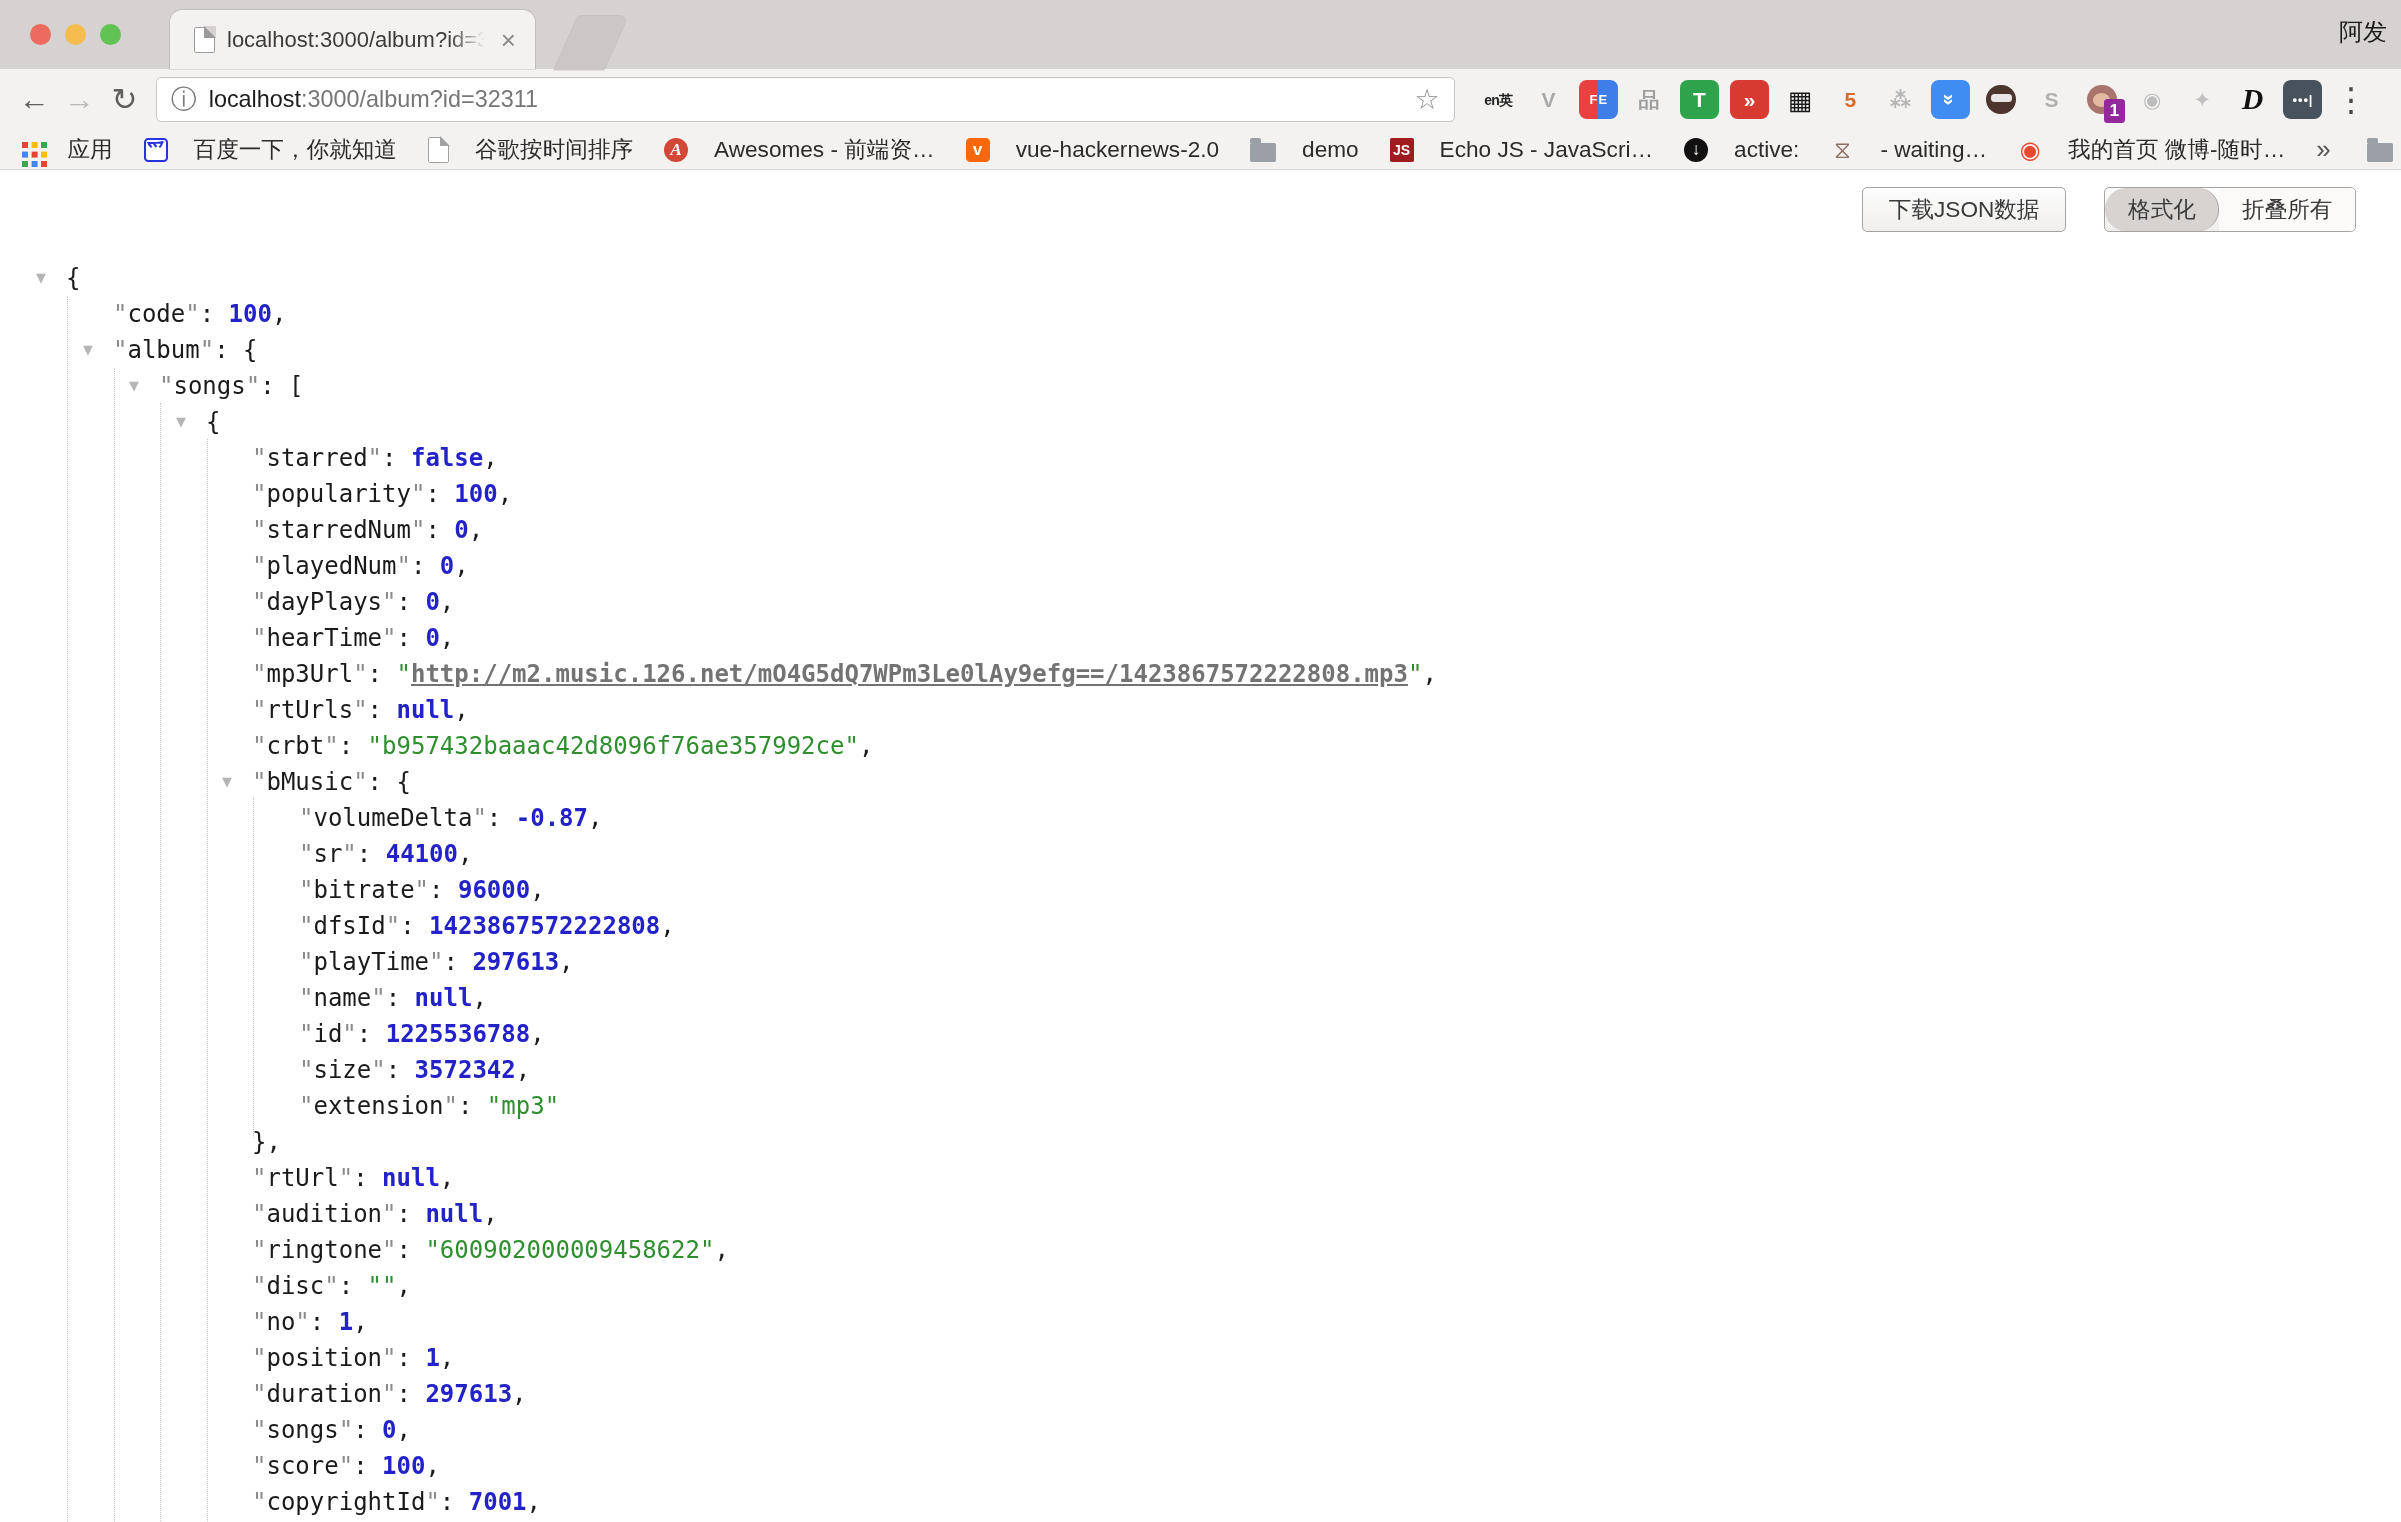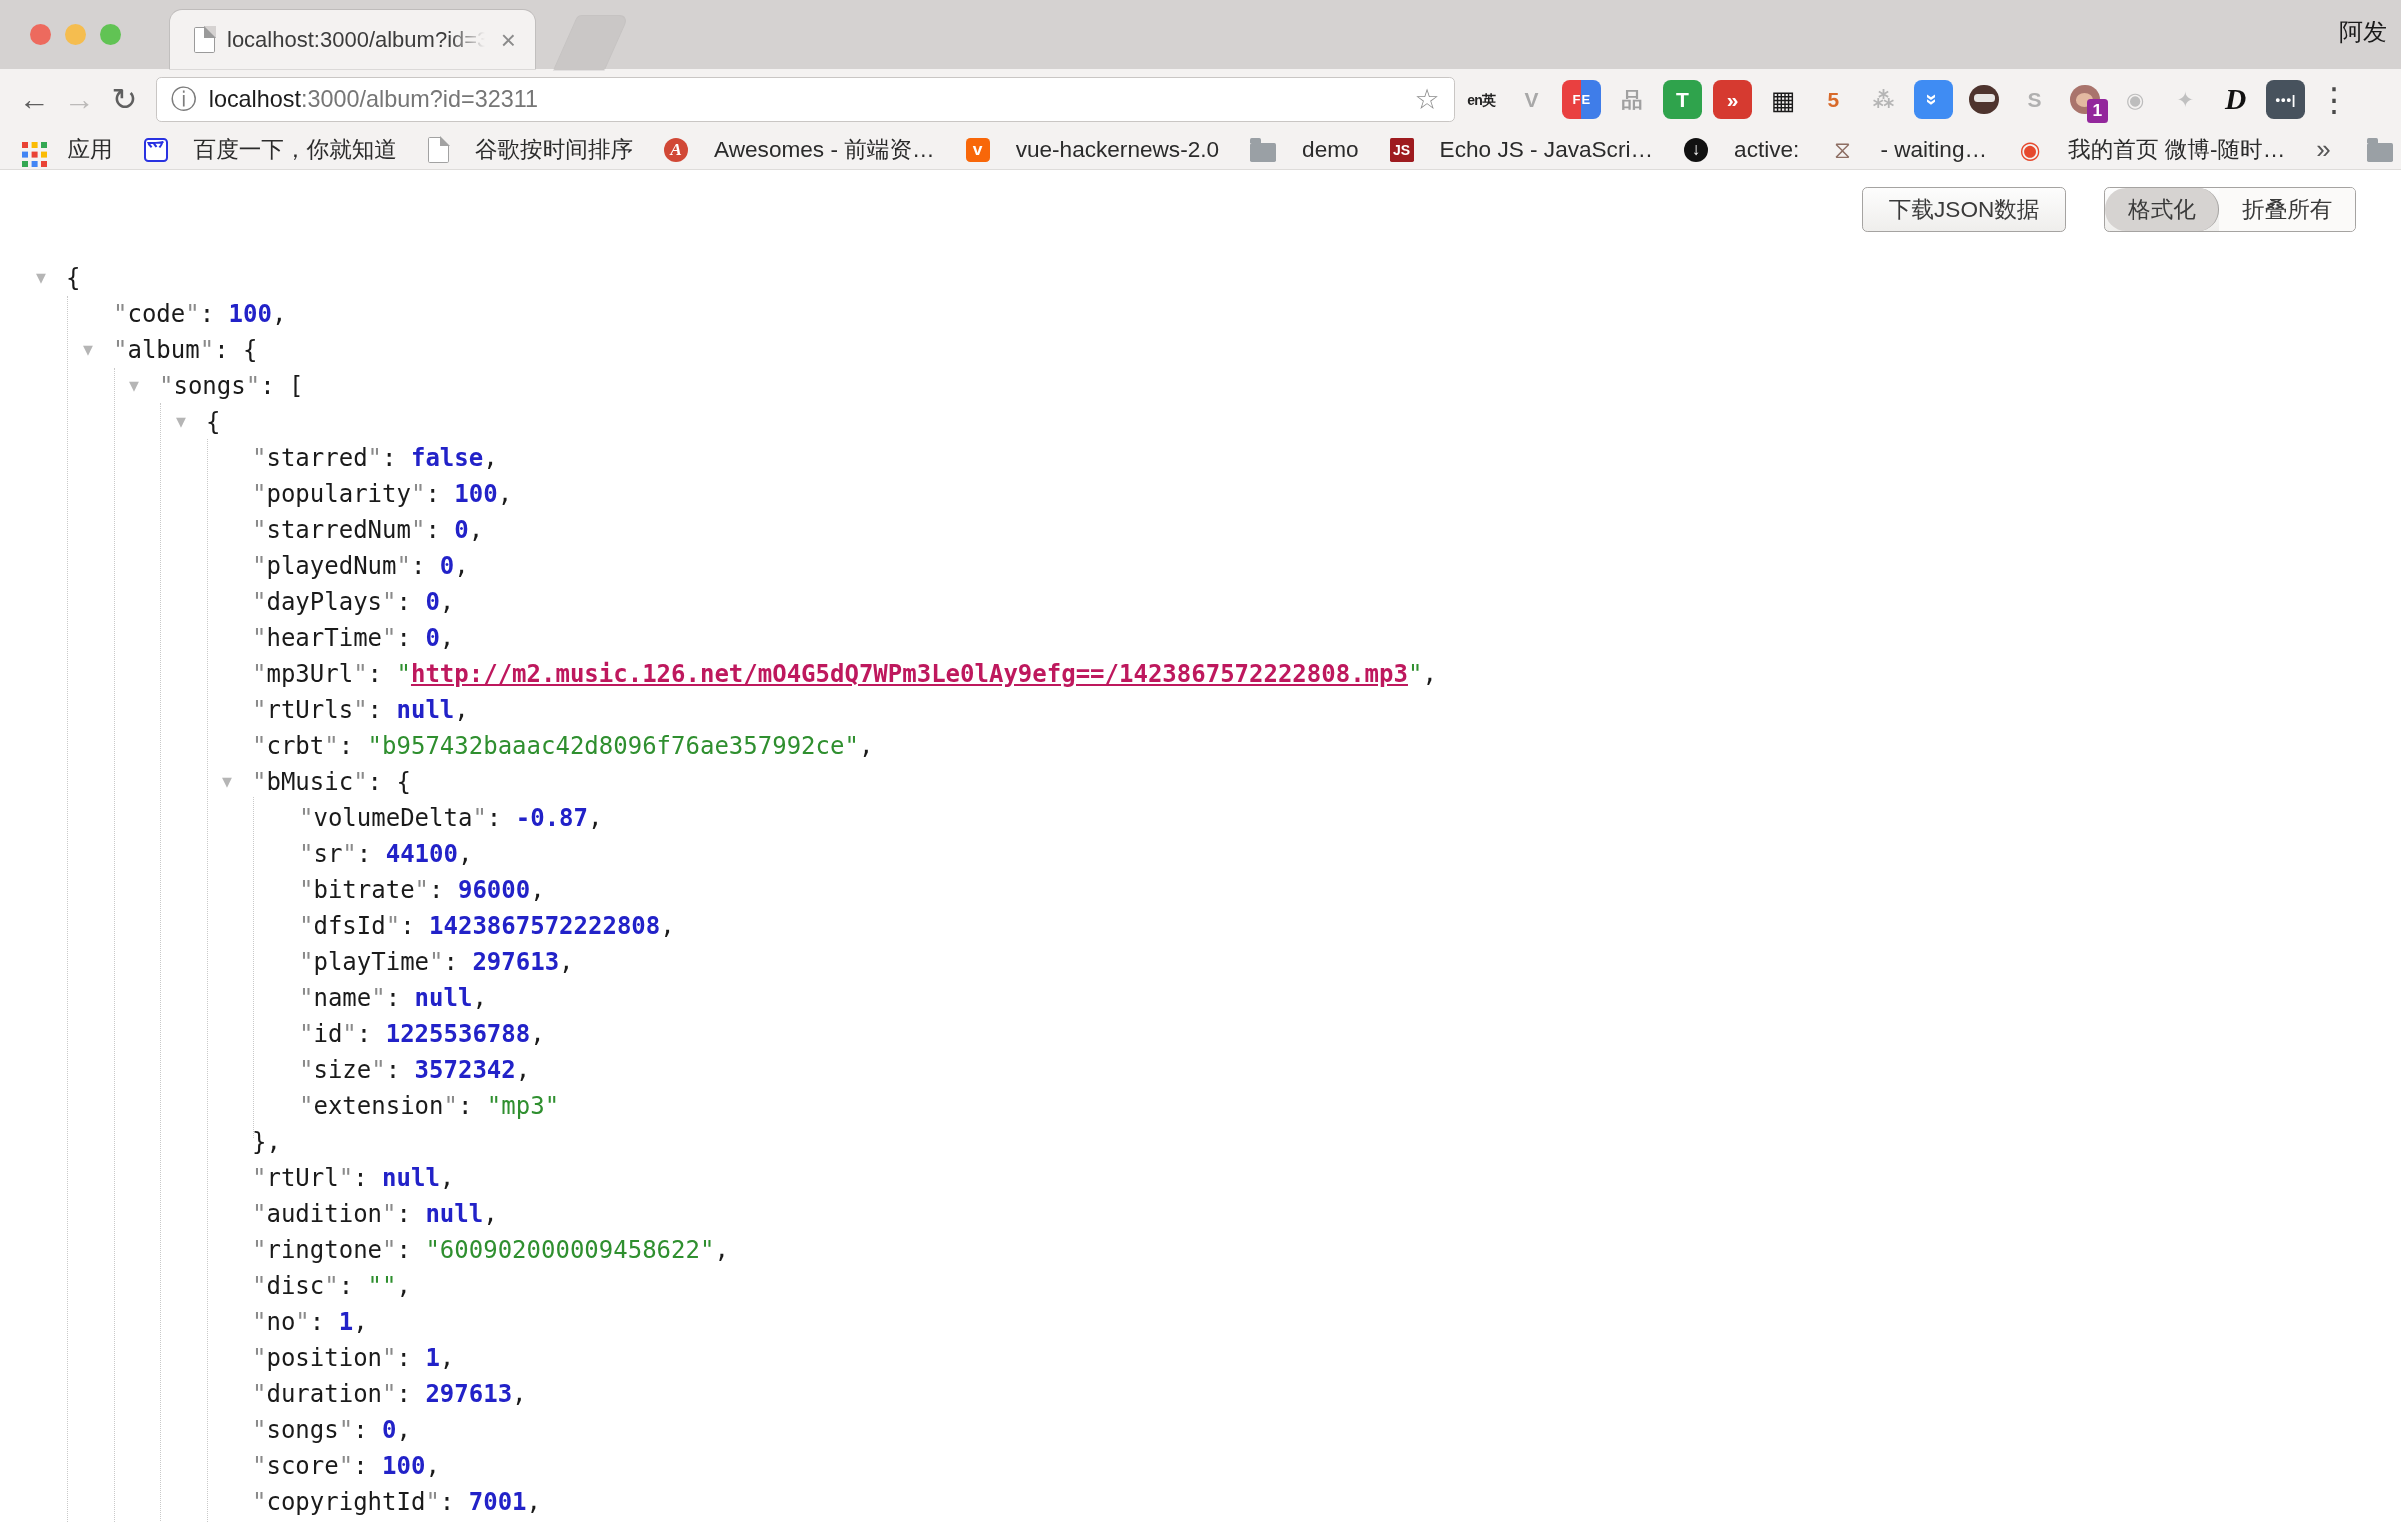--- a/index.html
+++ b/index.html
@@ -31,21 +31,21 @@
   .toolbar { height:61px; background:#f4f2f1; display:flex; align-items:center; padding:0 12px; }
   .navbtn { font-size:31px; width:45px; text-align:center; color:#5f5f5f; line-height:1; }
   .navbtn.disabled { color:#bcbab9; }
   .omnibox { width:1299px; height:45px; margin-left:8.7px; background:#fff;
     border:1.7px solid #c9c6c4; border-radius:5.2px; display:flex; align-items:center;
     padding:0 14px; font-size:23.4px; }
   .info-icon { font-size:26px; color:#7c7c7c; margin-right:12px; }
   .url-host { color:#1c1c1c; }
   .url-rest { color:#767676; }
   .star-icon { margin-left:auto; font-size:28px; color:#8c8c8c; }
-  .extensions { display:flex; align-items:flex-end; gap:11.3px; margin-left:7px; }
+  .extensions { display:flex; align-items:flex-end; gap:11.3px; margin-left:24px; }
   .ext { width:39px; height:39px; display:flex; align-items:center; justify-content:center;
     border-radius:7.8px; font-weight:bold; font-size:21px; position:relative; }
   .ext .glyph { line-height:1; }
   .g-translate { font-size:14px; font-weight:bold; letter-spacing:-0.9px; }
   .g-serif { font-family:"Liberation Serif",serif; font-style:italic; font-size:29.5px; }
   .g-small { font-size:13px; letter-spacing:0.9px; }
   .g-rot { transform:rotate(90deg); display:inline-block; }
   .g-qr { font-size:26px; }
   .g-ninja { width:29.5px; height:29.5px; border-radius:50%; background:#4e342e; position:relative; }
   .g-ninja::after { content:""; position:absolute; left:4.3px; right:4.3px; top:9.6px; height:7.8px;
@@ -99,21 +99,21 @@
 
   .json-tree { position:absolute; inset:0; padding-top:90px;
     font-family:"DejaVu Sans Mono","Liberation Mono",monospace; font-size:24px; color:#1a1a1a; }
   .jrow { height:36px; line-height:36px; white-space:nowrap; position:relative; }
   .arrow { position:absolute; font-size:16.5px; color:#b5b5b5; top:0; }
   .q { color:#8a8a8a; }
   .k { color:#1a1a1a; }
   .p { color:#1a1a1a; }
   .v-num { color:#2222c8; font-weight:bold; }
   .v-str { color:#2f8f2f; }
-  .v-link { color:#be185d; font-weight:bold; text-decoration:underline; }
+  .v-link { color:#737373; font-weight:bold; text-decoration:underline; }
   .guide { position:absolute; width:0; border-left:1.7px dotted #c9c9c9; }
 </style>
 </head>
 <body>
 
 <div class="tabstrip">
   <div class="traffic">
     <div class="light" style="background: rgb(237, 106, 94);"></div>
     <div class="light" style="background: rgb(245, 189, 79);"></div>
     <div class="light" style="background: rgb(97, 195, 84);"></div>

